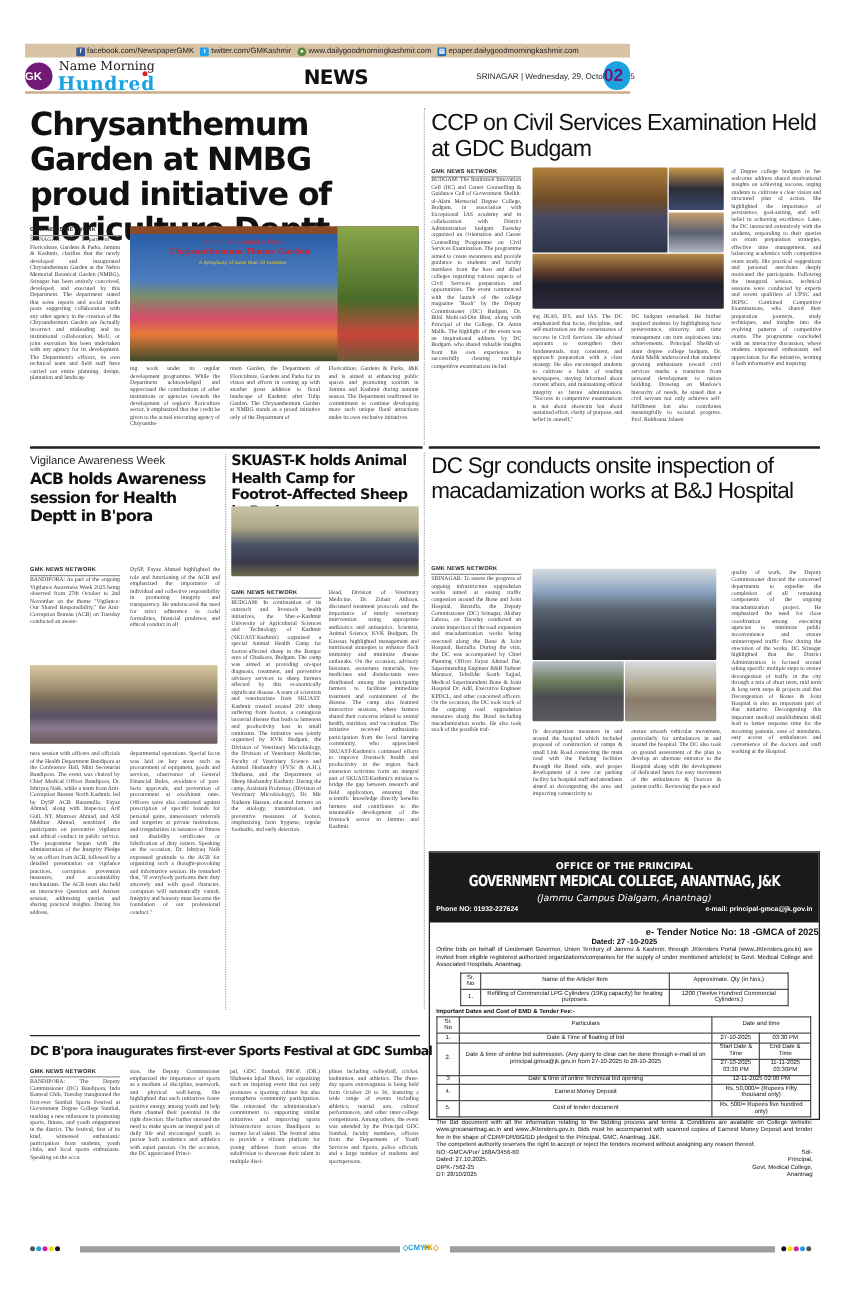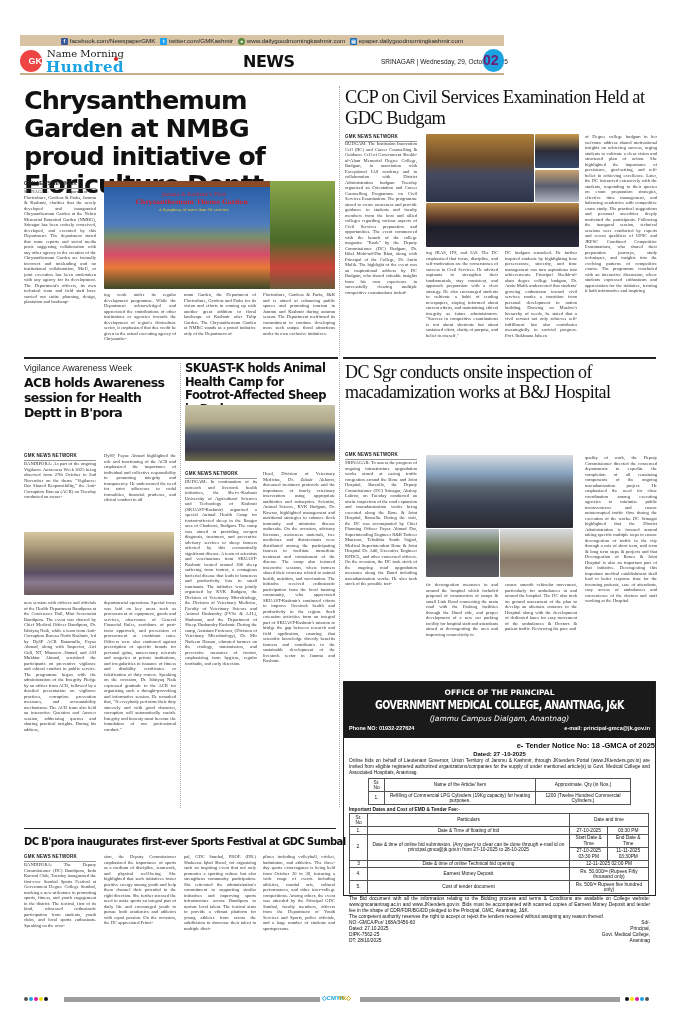--- a/index.html
+++ b/index.html
@@ -2,29 +2,29 @@
 <html><head>
 <meta charset="utf-8">
 <style>
 *{box-sizing:border-box;margin:0;padding:0}
 html,body{width:680px;height:1031px;background:#fff;overflow:hidden}
 body{position:relative;font-family:"DejaVu Serif",serif;color:#111}
 .abs{position:absolute}
 .social{left:20px;top:35px;width:484px;height:11px;background:#d8c3a5;display:flex;align-items:center;justify-content:center;gap:5px;font:6.2px "Liberation Sans",sans-serif;color:#222;white-space:nowrap}
 .social .ic{display:inline-block;width:7px;height:7px;border-radius:1px;color:#fff;font-size:5px;line-height:7px;text-align:center;font-weight:bold}
 .masthead{left:20px;top:46px;width:484px;height:29px;border-bottom:2px solid #c9ad88}
-.logo-circle{left:0;top:4px;width:22px;height:22px;border-radius:50%;background:#ef4444;color:#fff;font:bold 9px "Liberation Sans",sans-serif;line-height:22px;text-align:right}
+.logo-circle{left:0;top:4px;width:22px;height:22px;border-radius:50%;background:#701a75;color:#fff;font:bold 9px "Liberation Sans",sans-serif;line-height:22px;text-align:left}
 .logo-good{left:27px;top:2px;font:10px "DejaVu Serif",serif;color:#222}
 .logo-kashmir{left:26px;top:12px;font:bold 15px "DejaVu Serif",serif;color:#1aa3e0;letter-spacing:0.5px}
 .logo-dot{left:94px;top:11px;width:4px;height:4px;border-radius:50%;background:#e01e1e}
 .sec-title{left:223px;top:6px;font:bold 16px "DejaVu Sans",sans-serif;letter-spacing:-0.5px}
 .dateline{left:361px;top:12px;font:6.5px "Liberation Sans",sans-serif;color:#222;white-space:nowrap}
 .pageno{left:463px;top:3px;width:21px;height:23px;border-radius:11px;background:#1aa3e0;color:#701a75;font:bold 14px "Liberation Sans",sans-serif;line-height:23px;}
 .h-main{font-family:"DejaVu Sans",sans-serif;font-weight:bold;color:#111;letter-spacing:-1px}
-.h-serif{font-family:Liberation Serif, serif;color:#111;letter-spacing:-0.6px}
+.h-serif{font-family:Liberation Sans, sans-serif;color:#111;letter-spacing:-0.6px}
 .byline{font:bold 4.5px "Liberation Sans",sans-serif;color:#222;border-bottom:1px solid #999;padding-bottom:2px;letter-spacing:0.2px}
 .body-text{font:4.6px/5.5px "Liberation Serif",serif;color:#333;text-align:justify}
 .photo{border-radius:1px;overflow:hidden}
 .hr{background:#222;height:1.5px}
 .vrule{border-left:1px dotted #aaa}
 .kicker{font:9px "Liberation Sans",sans-serif;color:#222}
 .ad{border:1px solid #222;background:#fff}
 .ad-head{background:#1a1a1a;color:#fff;text-align:center}
 .tbl{border-collapse:collapse;font:4.8px "Liberation Sans",sans-serif;color:#111}
 .tbl td{border:1px solid #555;padding:0.5px 2px;text-align:center;vertical-align:middle;line-height:5.5px}

